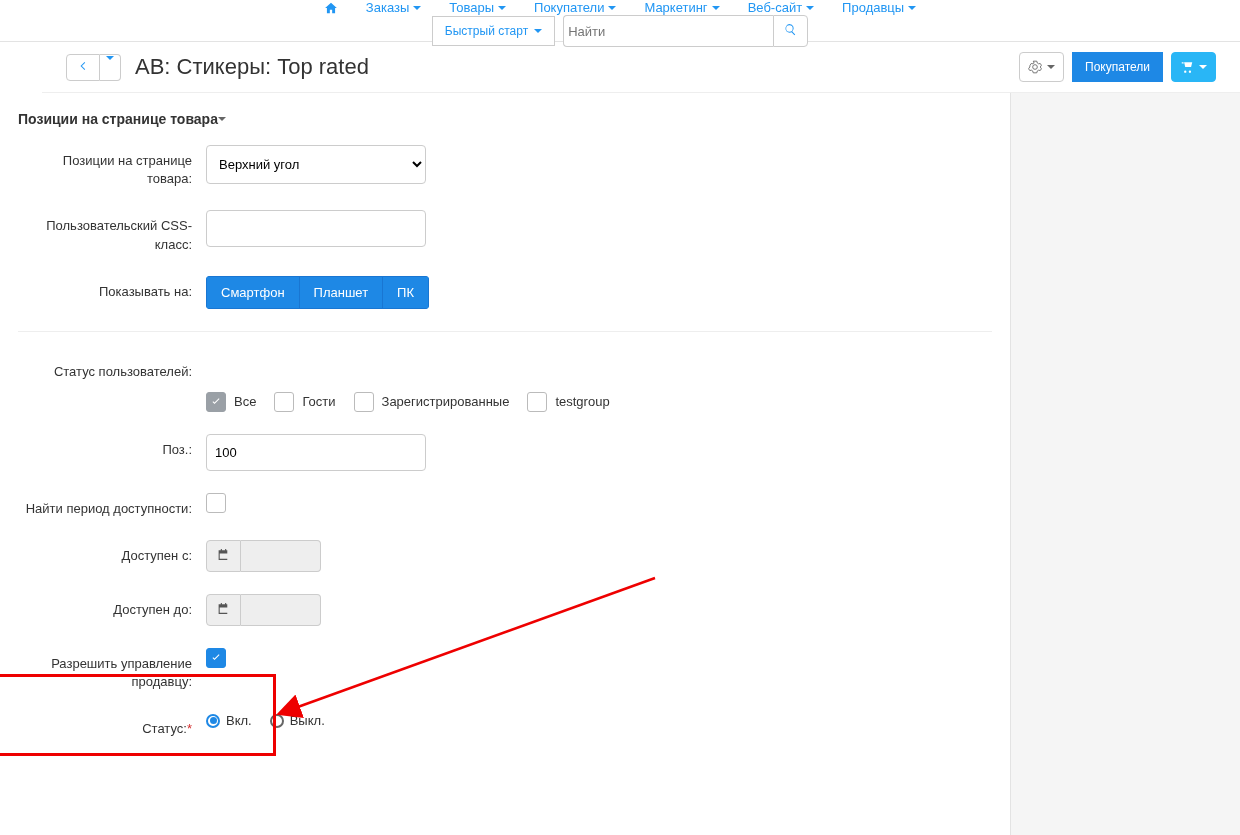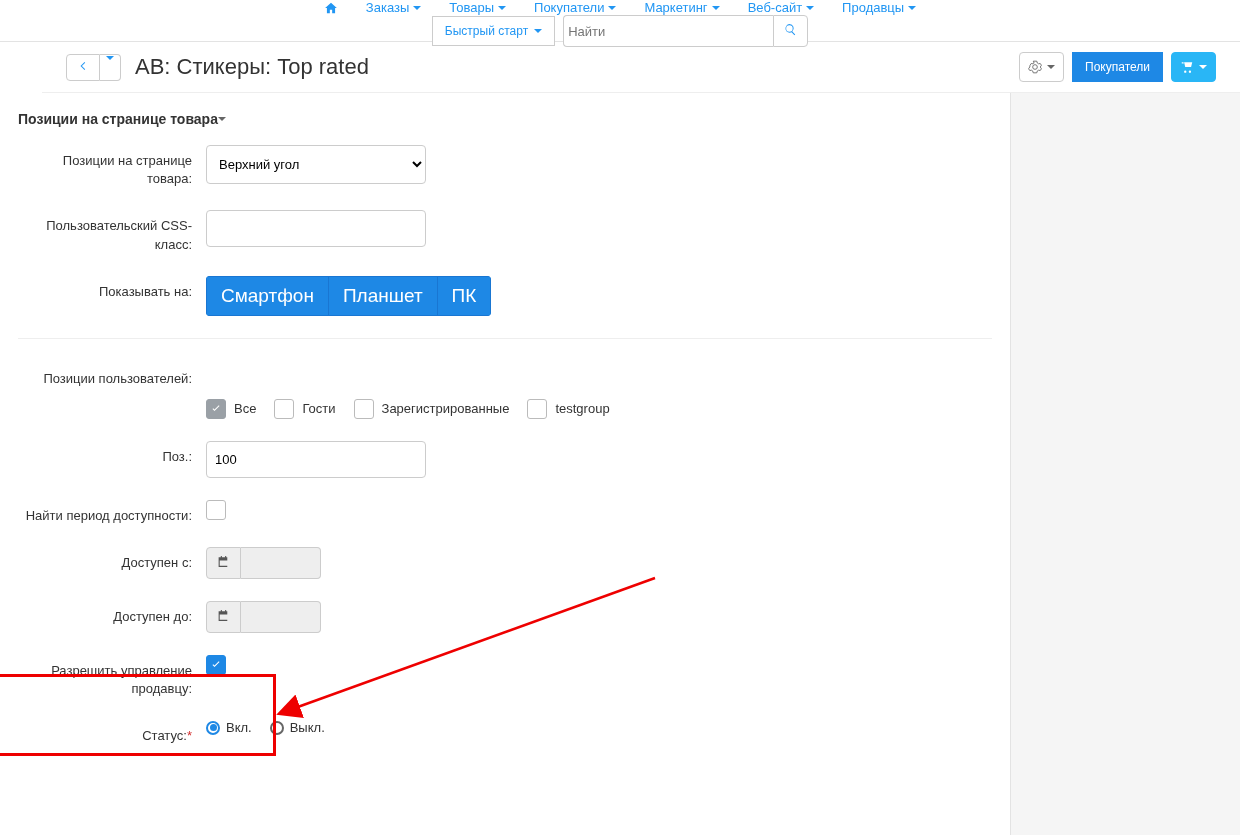--- a/index.html
+++ b/index.html
@@ -30,21 +30,21 @@
 .main-wrap { display: flex; }
 .main { flex: 0 0 1010px; padding: 12px 18px 30px; }
 .aside { flex: 1; background: #f5f5f5; border-left: 1px solid #e3e3e3; min-height: 760px; }
 .section-title { font-weight: 600; font-size: 14px; color: #333; padding: 6px 0 18px; display: flex; align-items: center; gap: 0; }
 .form-row { display: flex; align-items: flex-start; margin-bottom: 22px; }
 .form-label { width: 188px; text-align: right; padding-right: 14px; padding-top: 7px; color: #333; font-size: 13px; line-height: 1.4; }
 .form-control { flex: 1; }
 select.inp, input.inp { border: 1px solid #ccc; border-radius: 4px; padding: 10px 8px; font-size: 13px; width: 220px; background: #fff; }
 .inp-disabled { background: #eee; }
 .btn-group-toggle { display: inline-flex; border-radius: 4px; overflow: hidden; }
-.btn-group-toggle .tg { background: #1e88e5; color: #fff; border: 1px solid #1976d2; padding: 8px 14px; font-size: 19px; cursor: pointer; }
+.btn-group-toggle .tg { background: #1e88e5; color: #fff; border: 1px solid #1976d2; padding: 8px 14px; font-size: 13px; cursor: pointer; }
 .btn-group-toggle .tg + .tg { border-left: none; }
 .hr { border: none; border-top: 1px solid #eee; margin: 8px 0 24px; }
 .chk-row { display: flex; align-items: center; gap: 18px; flex-wrap: wrap; }
 .chk-item { display: flex; align-items: center; gap: 8px; margin-top: 36px; }
 .chk { width: 20px; height: 20px; border: 1px solid #bbb; border-radius: 3px; background: #fff; display: inline-flex; align-items: center; justify-content: center; cursor: pointer; }
 .chk.checked { background: #9aa0a6; border-color: #9aa0a6; }
 .chk.checked-blue { background: #1e88e5; border-color: #1e88e5; }
 .chk svg { width: 12px; height: 12px; fill: #fff; display: none; }
 .chk.checked svg, .chk.checked-blue svg { display: block; }
 .date-group { display: inline-flex; }
@@ -166,21 +166,21 @@
         <div class="tg">Смартфон</div>
         <div class="tg">Планшет</div>
         <div class="tg">ПК</div>
       </div>
     </div>
   </div>
 
   <hr class="hr">
 
   <div class="form-row">
-    <div class="form-label">Позиции пользователей:</div>
+    <div class="form-label">Статус пользователей:</div>
     <div class="form-control chk-row">
       <div class="chk-item">
         <span class="chk checked">
               <svg viewBox="0 0 24 24">
                 <path d="M9 16l-4-4 1.4-1.4L9 13.2l8.6-8.6L19 6z"></path>
               </svg>
             </span>
         <span>Все</span>
       </div>
       <div class="chk-item">

